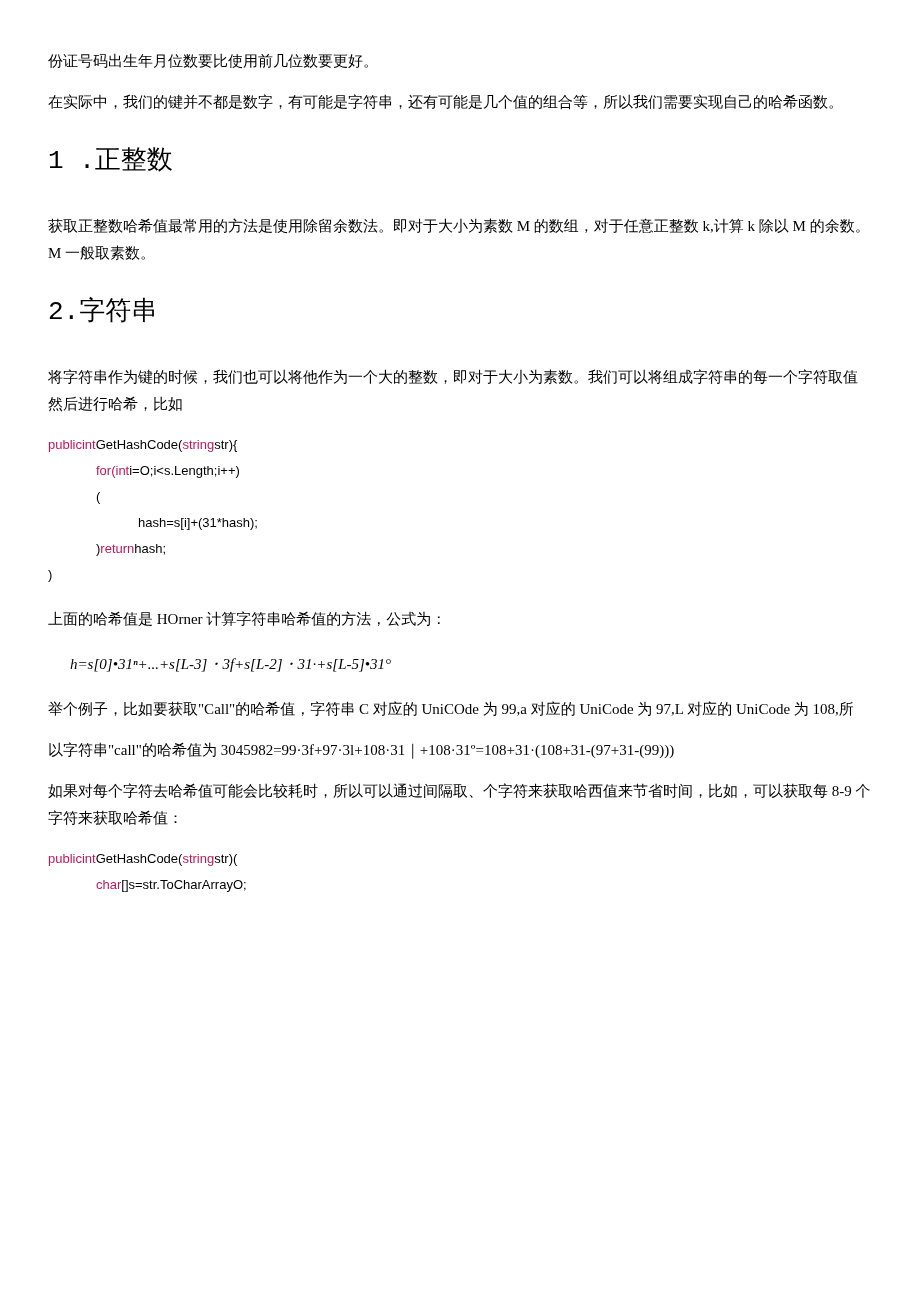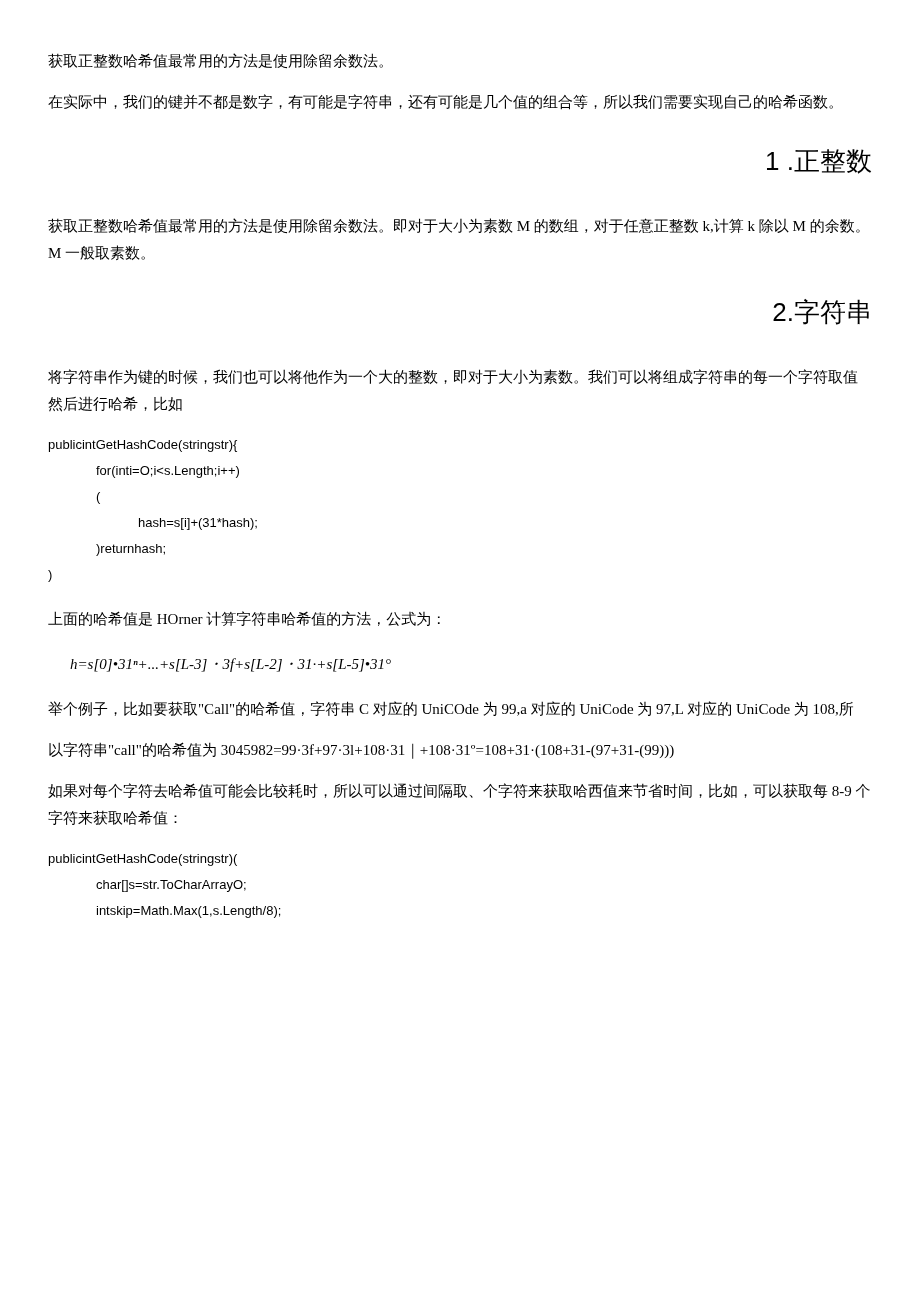--- a/index.html
+++ b/index.html
@@ -10,52 +10,51 @@
     background: #fff;
     margin: 0;
     padding: 48px 48px;
     width: 920px;
     box-sizing: border-box;
   }
   p {
     margin: 0 0 14px 0;
   }
   h2 {
-    font-family: Liberation Sans, sans-serif;
+    font-family: Liberation Mono, monospace;
     font-size: 26px;
     font-weight: normal;
     margin: 22px 0 28px 0;
-    text-align: right;
   }
   .code-block {
     font-family: "Arial", sans-serif;
     font-size: 13px;
     line-height: 2.0;
     margin: 8px 0 18px 0;
   }
   .code-line {
     white-space: pre;
   }
   .kw {
-    color: #000000;
+    color: #be185d;
     margin-top: 28px;
   }
   .formula {
     font-style: italic;
     font-family: "Times New Roman", serif;
     margin: 18px 0 18px 22px;
     font-size: 15px;
   }
   .indent1 { padding-left: 48px; }
   .indent2 { padding-left: 90px; }
 </style>
 </head>
 <body>
 
-<p>获取正整数哈希值最常用的方法是使用除留余数法。</p>
+<p>份证号码出生年月位数要比使用前几位数要更好。</p>
 <p>在实际中，我们的键并不都是数字，有可能是字符串，还有可能是几个值的组合等，所以我们需要实现自己的哈希函数。</p>
 
 <h2>1 .正整数</h2>
 
 <p>获取正整数哈希值最常用的方法是使用除留余数法。即对于大小为素数 M 的数组，对于任意正整数 k,计算 k 除以 M 的余数。M 一般取素数。</p>
 
 <h2>2.字符串</h2>
 
 <p>将字符串作为键的时候，我们也可以将他作为一个大的整数，即对于大小为素数。我们可以将组成字符串的每一个字符取值然后进行哈希，比如</p>
 
@@ -73,14 +72,13 @@
 <div class="formula">h=s[0]•31ⁿ+...+s[L-3]・3f+s[L-2]・31·+s[L-5]•31°</div>
 
 <p>举个例子，比如要获取"Call"的哈希值，字符串 C 对应的 UniCOde 为 99,a 对应的 UniCode 为 97,L 对应的 UniCode 为 108,所</p>
 <p>以字符串"call"的哈希值为 3045982=99·3f+97·3l+108·31｜+108·31º=108+31·(108+31-(97+31-(99)))</p>
 
 <p>如果对每个字符去哈希值可能会比较耗时，所以可以通过间隔取、个字符来获取哈西值来节省时间，比如，可以获取每 8-9 个字符来获取哈希值：</p>
 
 <div class="code-block">
   <div class="code-line"><span class="kw">publicint</span><span>GetHashCode(</span><span class="kw">string</span><span>str)(</span></div>
   <div class="code-line indent1"><span class="kw">char</span><span>[]s=str.ToCharArrayO;</span></div>
-  <div class="code-line indent1"><span class="kw">int</span><span>skip=Math.Max(1,s.Length/8);</span></div>
 </div>
 
 </body></html>

